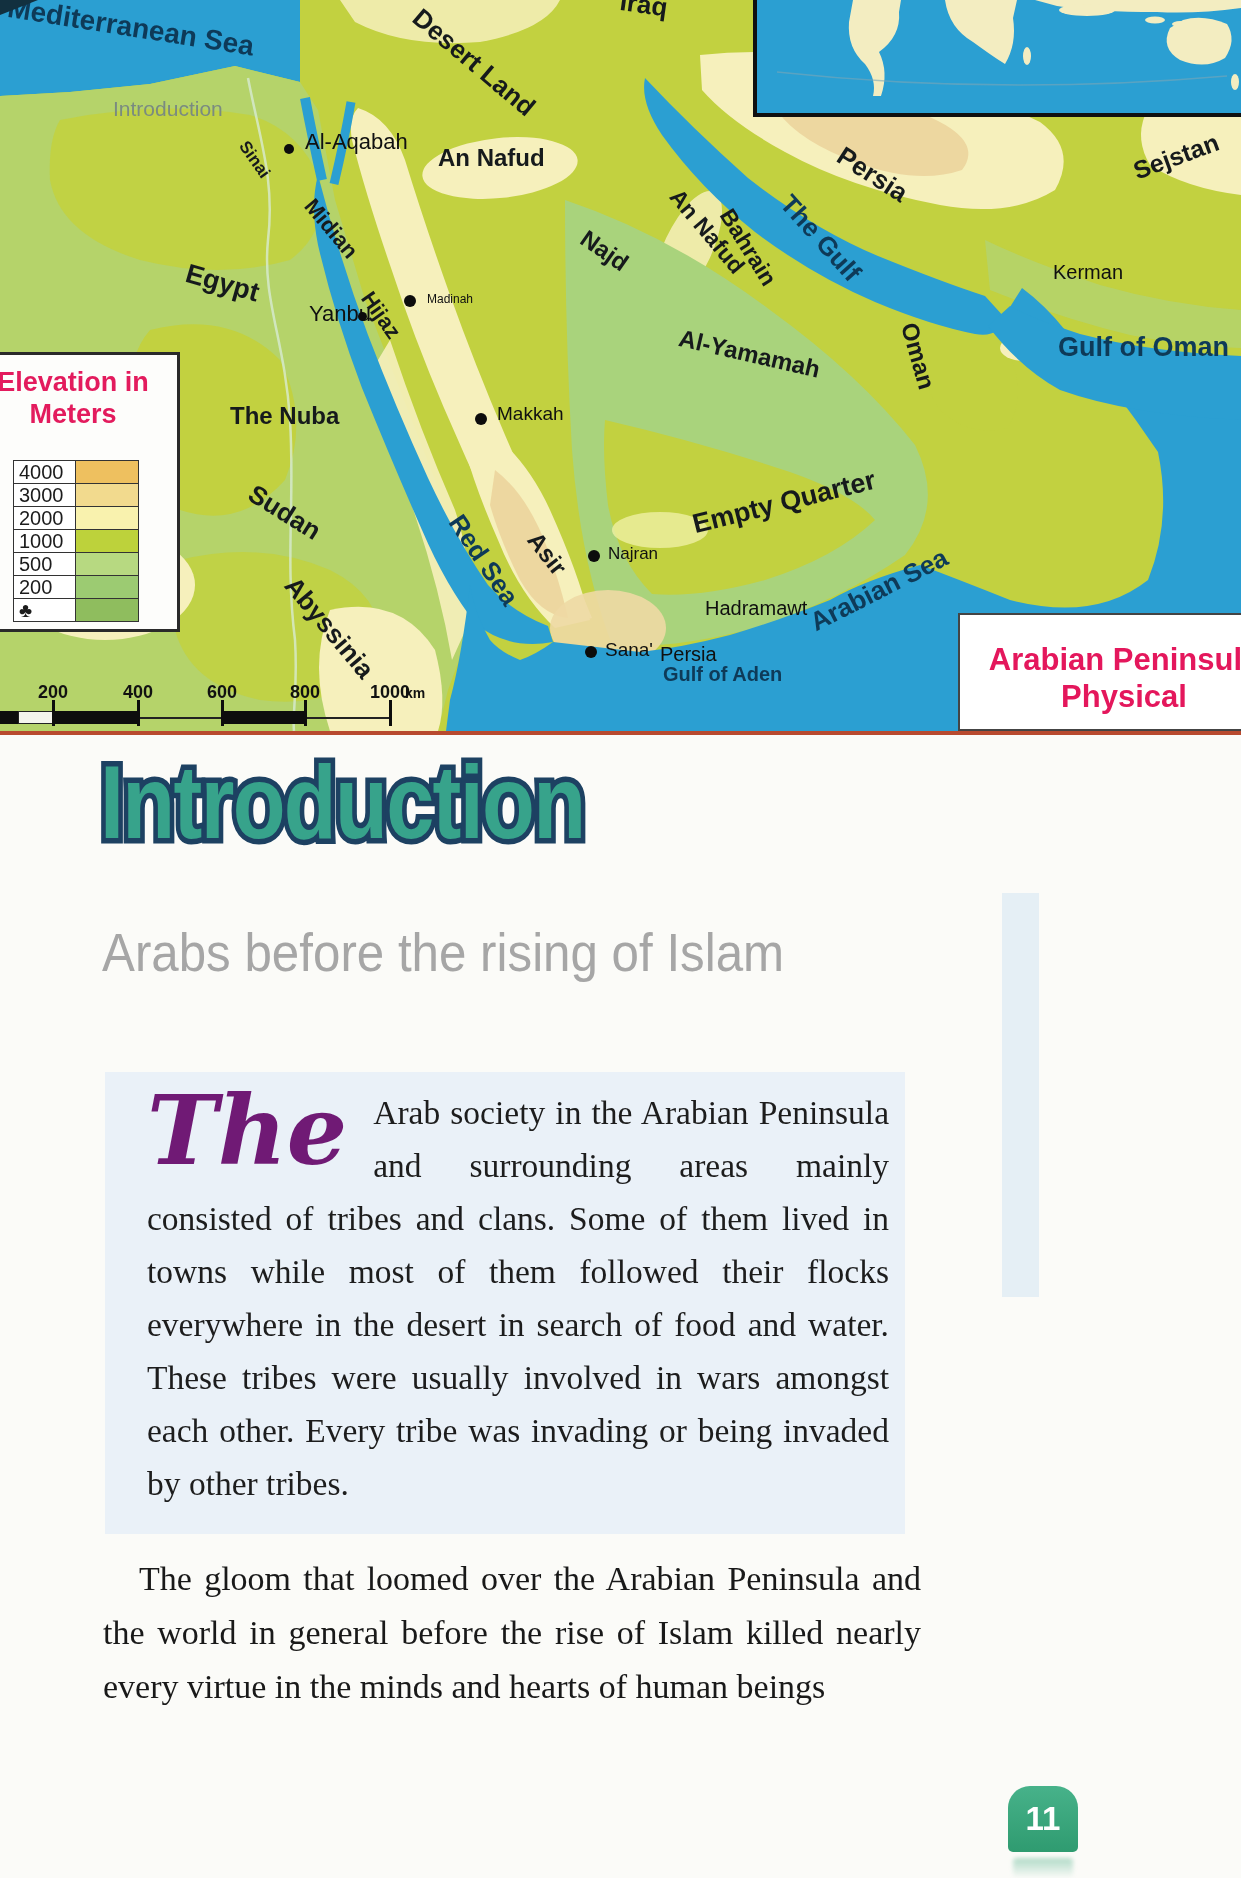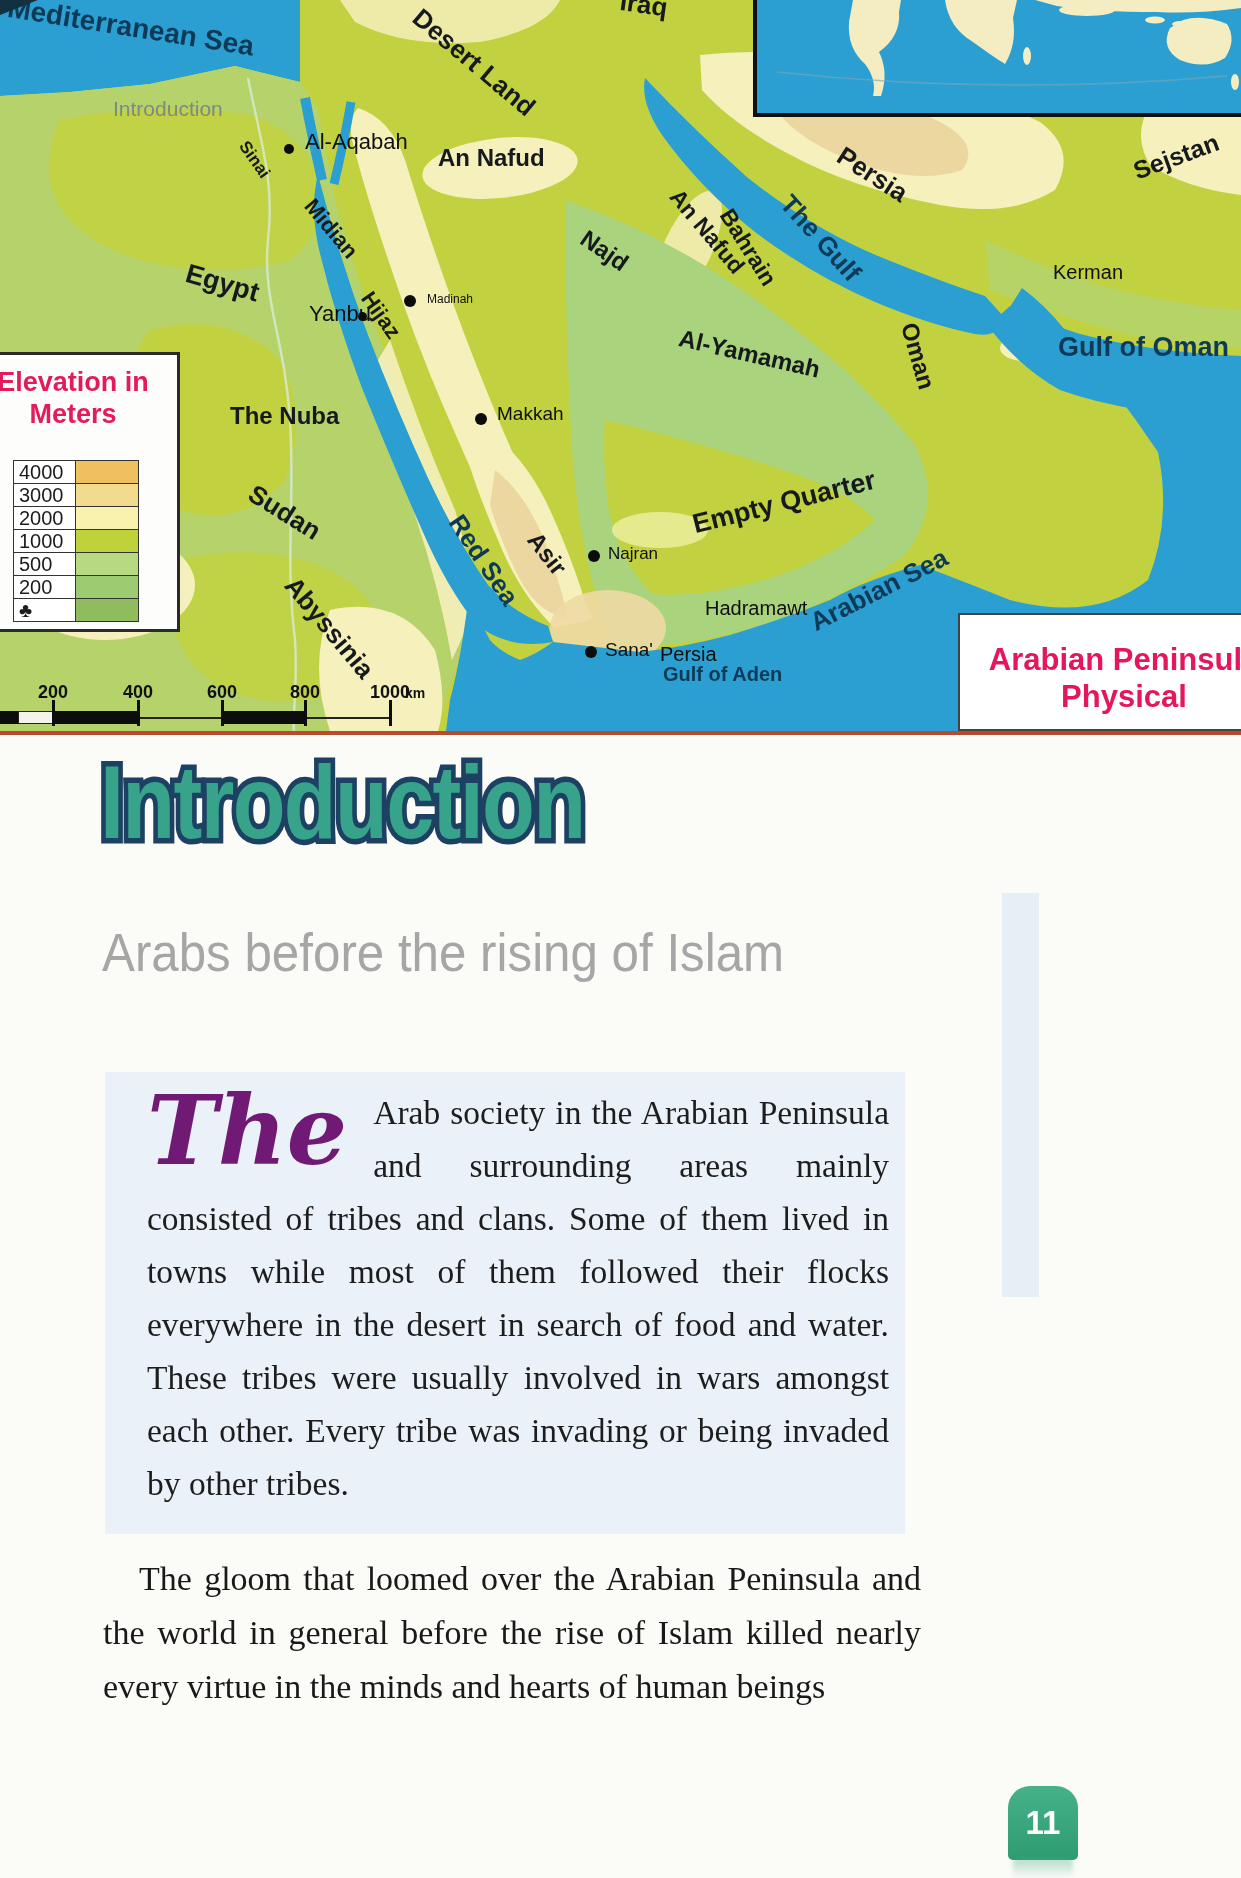--- a/index.html
+++ b/index.html
@@ -55,21 +55,21 @@
   #bluestrip{position:absolute;left:1002px;top:893px;width:37px;height:404px;background:#dce9f4;opacity:.7;}
   #lead{position:absolute;left:105px;top:1072px;width:800px;min-height:462px;background:#eaf1f8;
         box-sizing:border-box;padding:14px 16px 20px 42px;
         font-family:"Liberation Serif",serif;font-size:33.5px;line-height:53px;color:#1d1d1d;
         text-align:justify;}
   #leadword{float:left;font-family:"DejaVu Serif",serif;font-style:italic;font-weight:bold;
         font-size:95px;line-height:78px;color:#701a75;margin:6px 26px 2px 0;}
   #para2{position:absolute;left:103px;top:1552px;width:818px;margin:0;
         font-family:"Liberation Serif",serif;font-size:34px;line-height:54px;color:#191919;
         text-align:justify;text-indent:36px;}
-  #badge{position:absolute;left:1008px;top:1786px;width:70px;height:74px;
+  #badge{position:absolute;left:1008px;top:1786px;width:70px;height:66px;
         background:linear-gradient(180deg,#47b28a 0%,#2f9b70 100%);
         border-radius:22px 22px 5px 5px;display:flex;align-items:center;justify-content:center;}
   #badge span{color:#fff;font-weight:bold;font-size:33px;}
   #badge-refl{position:absolute;left:1013px;top:1858px;width:60px;height:20px;border-radius:4px;
         background:linear-gradient(180deg,rgba(63,170,125,.40),rgba(63,170,125,0));filter:blur(2px);}
 </style>
 </head>
 <body>
 
 <div id="stage">

